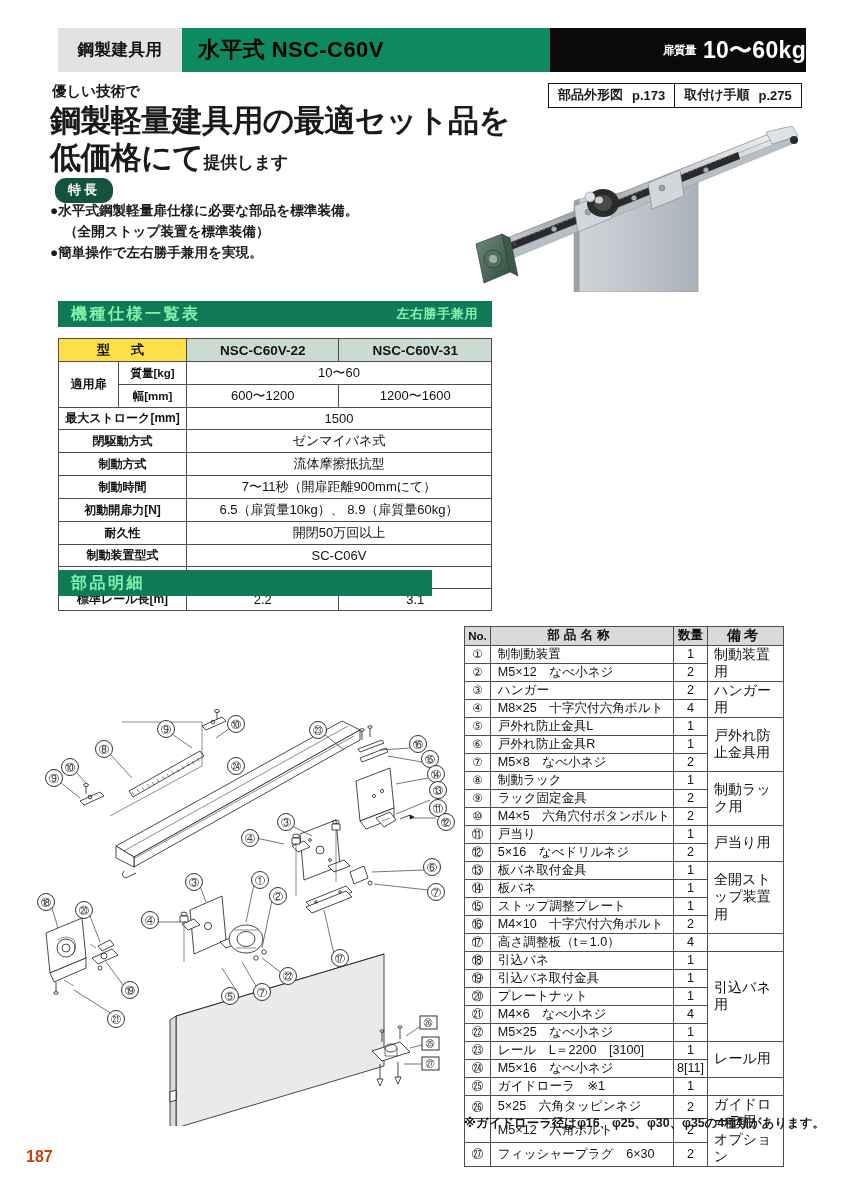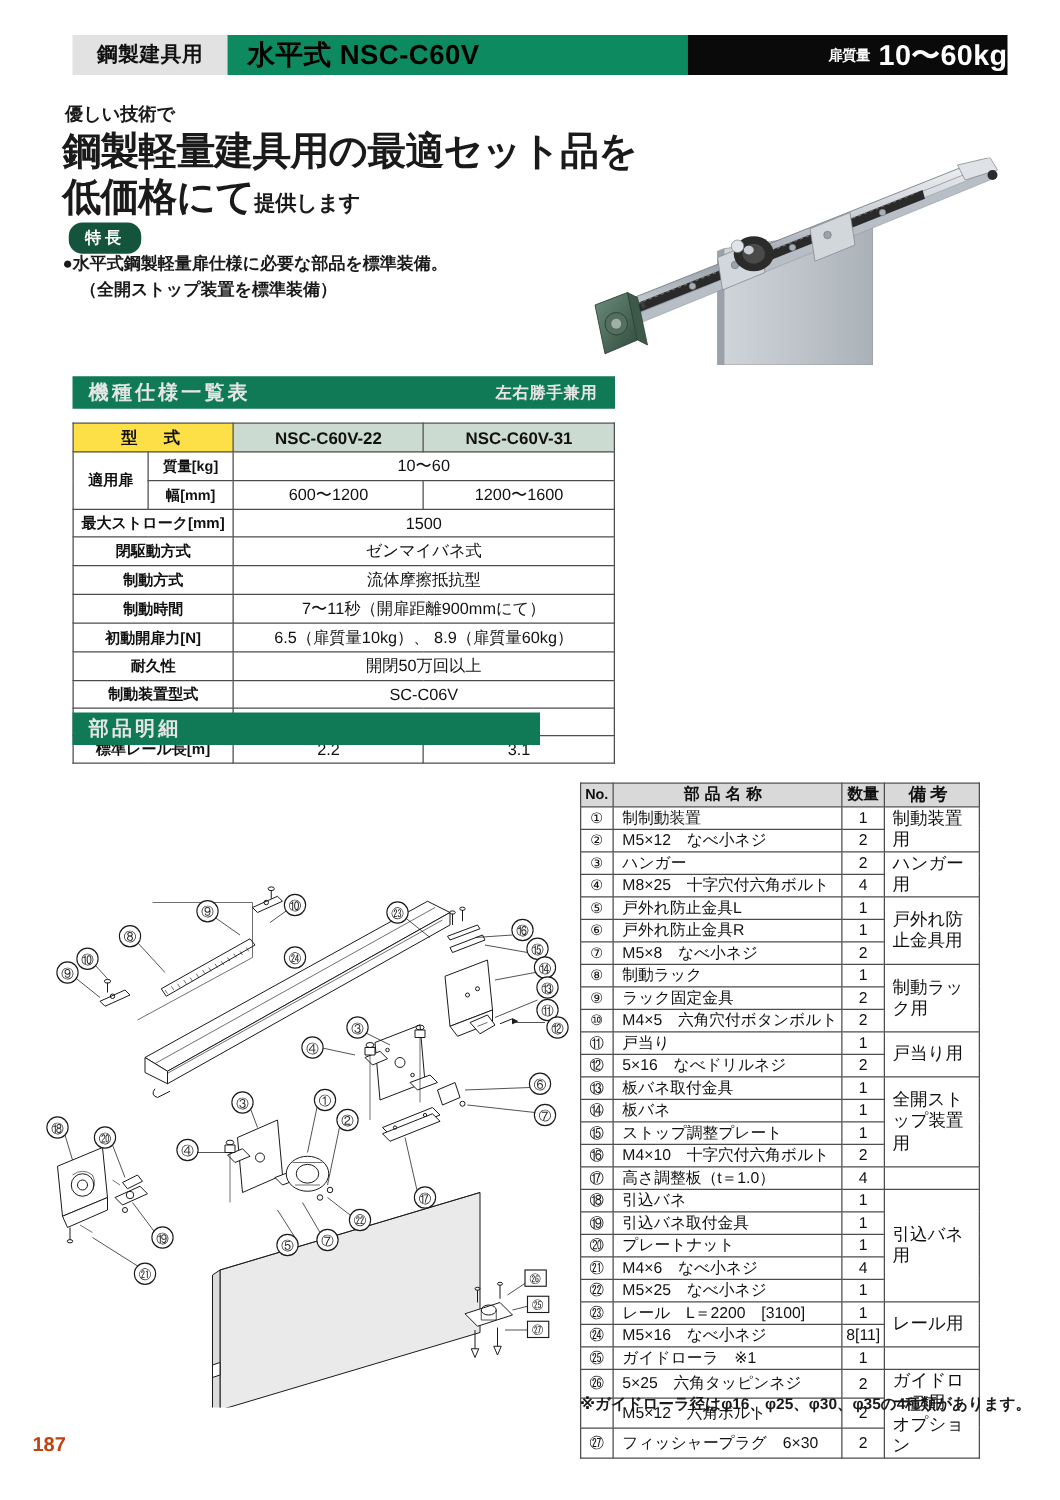--- a/index.html
+++ b/index.html
@@ -8,21 +8,21 @@
     background: #ffffff;
     font-family: "Liberation Sans", "DejaVu Sans", sans-serif;
     color: #1a1a1a;
     overflow: hidden;
   }
   .page { position: relative; width: 848px; height: 1200px; }
 
   
   .titlebar {
     position: absolute; left: 58px; top: 28px;
-    width: 748px; height: 32px;
+    width: 748px; height: 44px;
     display: flex; align-items: stretch;
   }
   .tb-cat {
     width: 124px; background: #e2e2e2; color: #111;
     display: flex; align-items: center; justify-content: center;
     font-size: 16.5px; font-weight: bold; letter-spacing: 0.5px;
   }
   .tb-main {
     flex: 1; background: #0d8a5f; color: #000000;
     display: flex; align-items: center; padding-left: 16px;
@@ -71,21 +71,21 @@
   .bullets { position: absolute; left: 50px; top: 200px; font-size: 13.6px; line-height: 1.56; font-weight: bold; }
   .bullets div { white-space: nowrap; }
   .bullets .indent { padding-left: 14px; }
 
   
   .photo { position: absolute; left: 466px; top: 126px; width: 346px; height: 166px; }
 
   
   .secbar {
     position: absolute; height: 26px; background: #0f7a55;
-    display: flex; align-items: center; color: #e5e5e5;
+    display: flex; align-items: center; color: #86efac;
   }
   .secbar .stitle {
     font-size: 16px; font-weight: bold; letter-spacing: 2.5px; padding-left: 13px;
   }
   .secbar .sright {
     margin-left: auto; font-size: 13px; font-weight: bold;
     letter-spacing: 0.6px; padding-right: 14px; text-align: right;
   }
   #secbar-spec { left: 58px; top: 301px; width: 434px; }
   #secbar-parts { left: 58px; top: 570px; width: 374px; }
@@ -148,32 +148,43 @@
 
   <div class="titlebar">
     <div class="tb-cat">鋼製建具用</div>
     <div class="tb-main">水平式 NSC-C60V</div>
     <div class="tb-weight">
       <span class="wlabel">扉質量</span>
       <span class="wval">10〜60kg</span>
     </div>
   </div>
 
+  <div class="refbox">
+    <div class="ref">
+      <span>部品外形図</span>
+      <span>p.173</span>
+    </div>
+    <div class="ref">
+      <span>取付け手順</span>
+      <span>p.275</span>
+    </div>
+  </div>
 
   <div class="lead">優しい技術で</div>
   <div class="head1">鋼製軽量建具用の最適セット品を</div>
   <div class="head2">
     <span>低価格にて</span>
     <span class="small">提供します</span>
   </div>
 
   <div class="featbadge">特長</div>
   <div class="bullets">
     <div>●水平式鋼製軽量扉仕様に必要な部品を標準装備。</div>
     <div class="indent">（全開ストップ装置を標準装備）</div>
+    <div>●簡単操作で左右勝手兼用を実現。</div>
   </div>
 
   <div class="photo">
     <svg viewBox="0 0 346 166" width="346" height="166">
       <defs>
         <linearGradient id="railg" x1="0" y1="0" x2="0" y2="1">
           <stop offset="0%" stop-color="#f2f4f6"></stop>
           <stop offset="35%" stop-color="#c9ced4"></stop>
           <stop offset="65%" stop-color="#9aa2aa"></stop>
           <stop offset="100%" stop-color="#d6dade"></stop>

